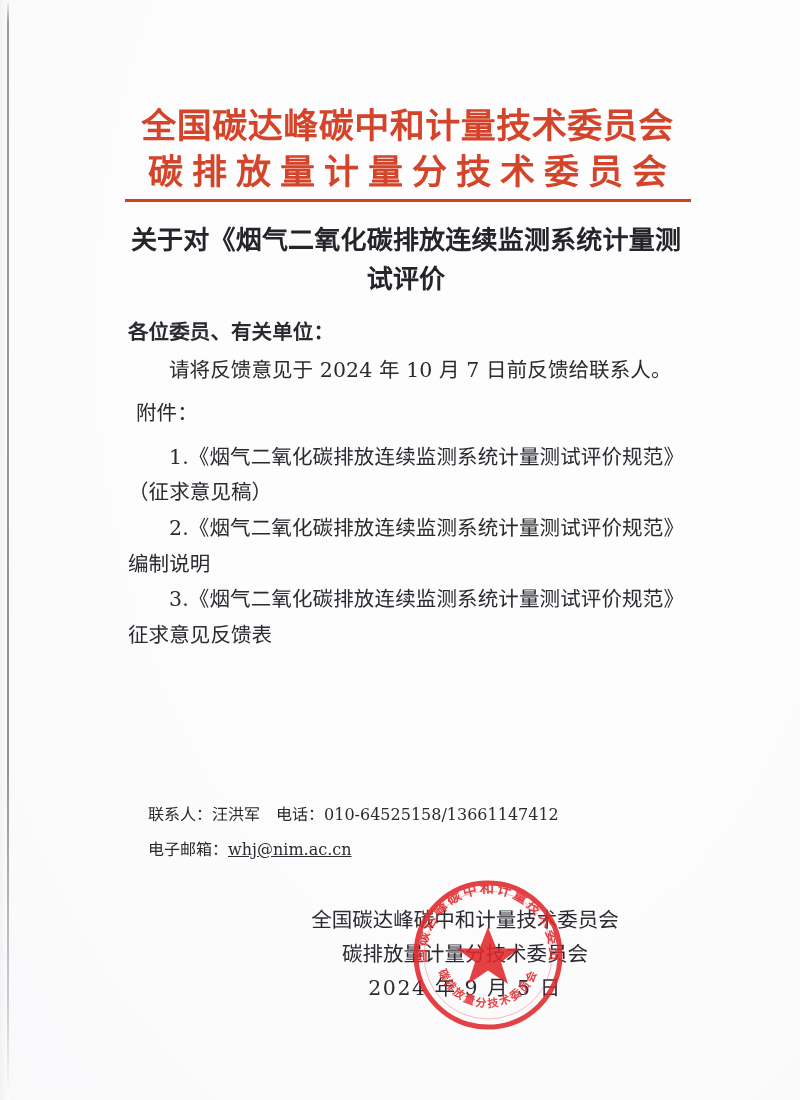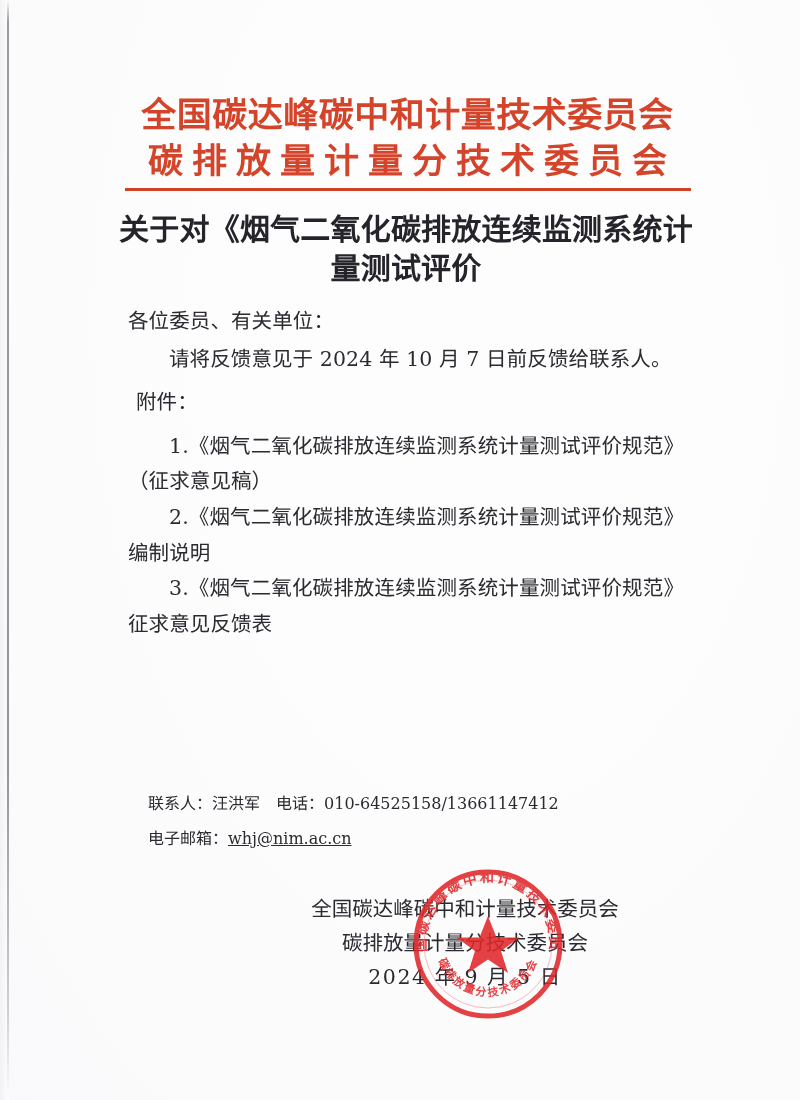--- a/index.html
+++ b/index.html
@@ -48,21 +48,21 @@
     left: 9px; right: 0; top: 0; bottom: 0;
     background:
       radial-gradient(ellipse at 60% 30%, rgba(252,252,253,0.0) 40%, rgba(246,246,249,0.55) 100%);
     pointer-events: none;
   }
 
   
   .content {
     position: absolute;
     left: 0;
-    top: 4px;
+    top: 15px;
     width: 800px;
     height: 1044px;
     border-radius: 13px;
   }
 
   
   .letterhead {
     position: absolute;
     left: 100px;
     top: 88px;
@@ -94,41 +94,41 @@
   }
 
   
   .doc-title {
     position: absolute;
     left: 118px;
     top: 206px;
     width: 576px;
     text-align: center;
     font-weight: bold;
-    font-size: 30px;
+    font-size: 26px;
     line-height: 39px;
     color: #24242a;
     letter-spacing: 0.2px;
   }
   .doc-title .t-line { display: block; }
   .doc-title .t-line-2 { text-indent: 0; }
 
   
   .body-block {
     position: absolute;
     left: 128px;
     top: 300px;
     width: 556px;
     color: #2a2a30;
     font-size: 20.5px;
     line-height: 35.6px;
     letter-spacing: 0.1px;
   }
   .salutation {
-    font-weight: normal;
+    font-weight: bold;
     margin: 0 0 2px 0;
   }
   .para {
     margin: 0;
     text-indent: 2em;
     text-align: justify;
     text-justify: inter-ideograph;
   }
   .para-flush {
     margin: 8px;

